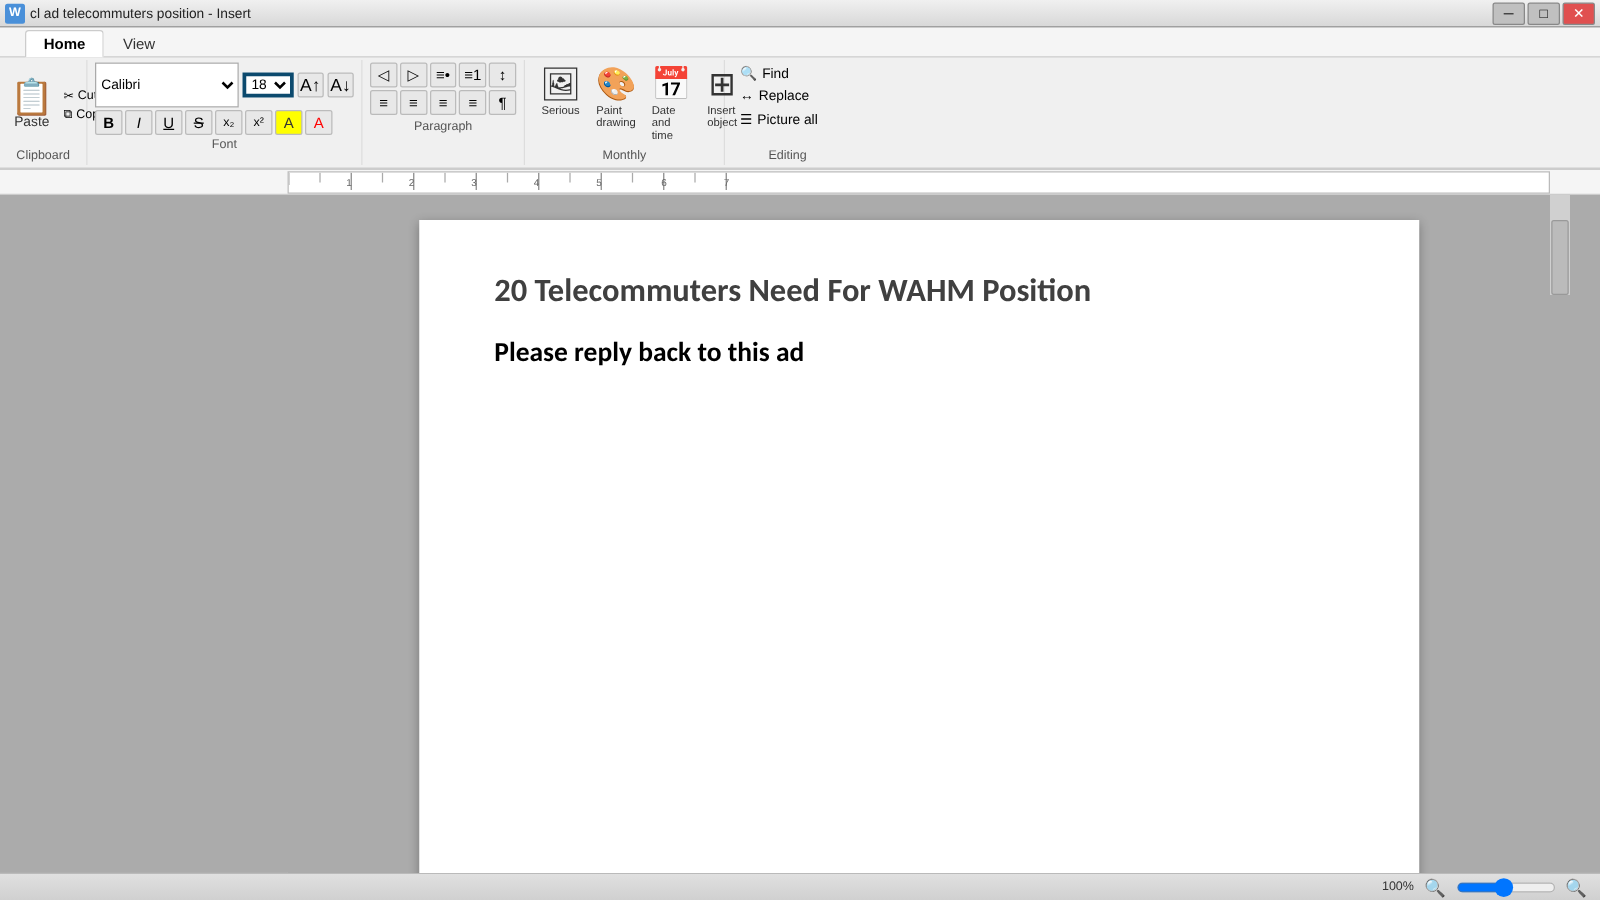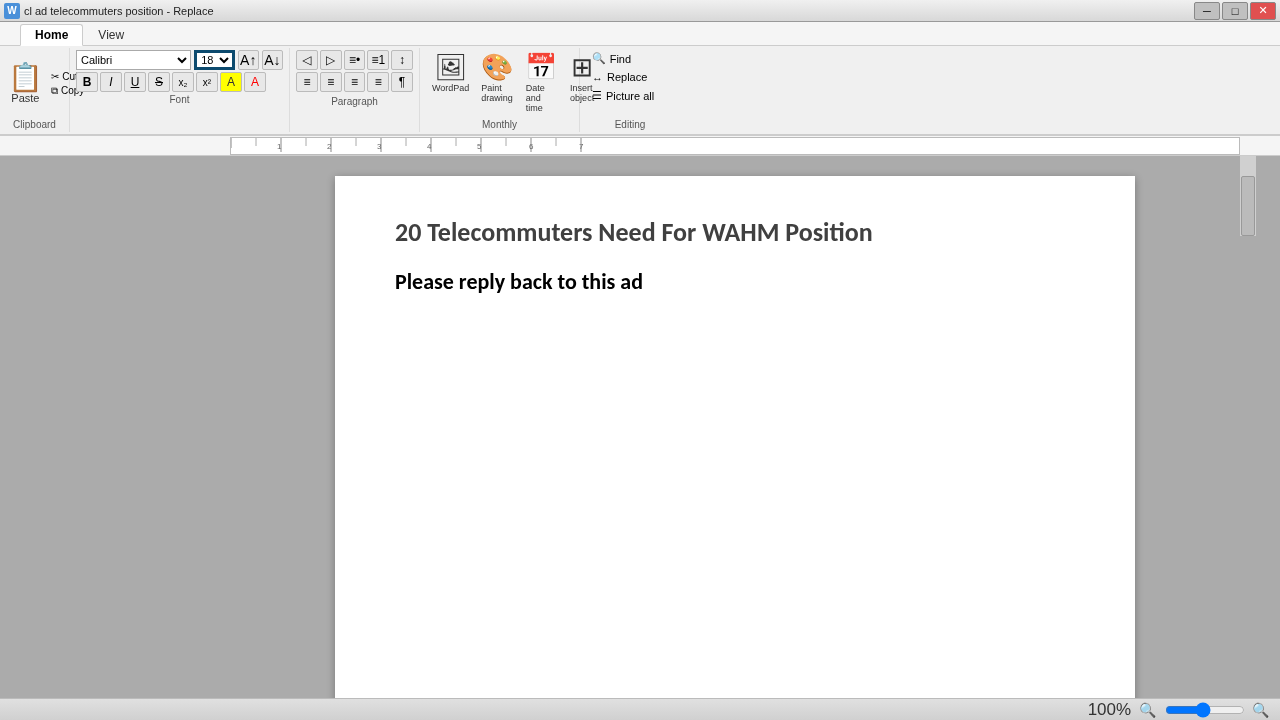--- a/index.html
+++ b/index.html
@@ -142,21 +142,21 @@
       width: 220px;
     }
     .font-top-row {
       display: flex;
       align-items: center;
       gap: 3px;
       margin-bottom: 2px;
     }
     .font-select {
       width: 120px;
-      height: 20px;
+      height: 36px;
       font-size: 11px;
       border: 1px solid #aaa;
       background: #fff;
     }
     .size-select {
       width: 42px;
       height: 20px;
       font-size: 11px;
       border: 3px solid #0c4a6e;
       background: #fff;
@@ -324,21 +324,21 @@
       background: linear-gradient(to bottom, #e0e0e0, #d0d0d0);
       height: 22px;
       display: flex;
       align-items: center;
       justify-content: flex-end;
       padding: 0 10px;
       border-top: 1px solid #bbb;
       gap: 8px;
     }
     .zoom-text {
-      font-size: 17px;
+      font-size: 10px;
       color: #333;
     }
     .zoom-slider {
       width: 80px;
       height: 10px;
     }
 
     
     .right-scrollbar {
       width: 16px;
@@ -357,21 +357,21 @@
     }
   </style>
 </head>
 <body>
 
 <div class="title-bar">
   <div class="title-bar-left">
     <div class="title-bar-icon">
       <span>W</span>
     </div>
-    <span class="title-text">cl ad telecommuters position - Replace</span>
+    <span class="title-text">cl ad telecommuters position - Insert</span>
   </div>
   <div class="title-bar-controls">
     <div class="title-btn">─</div>
     <div class="title-btn">□</div>
     <div class="title-btn close">✕</div>
   </div>
 </div>
 
 <div class="ribbon-tabs">
   <div class="ribbon-tab active">Home</div>
@@ -439,21 +439,21 @@
       <div class="font-btn">≡</div>
       <div class="font-btn">¶</div>
     </div>
     <div class="clipboard-label">Paragraph</div>
   </div>
 
   <div class="insert-group">
     <div class="insert-row">
       <div class="insert-big-btn">
         <div class="insert-big-icon">🖼</div>
-        <div>WordPad</div>
+        <div>Serious</div>
       </div>
       <div class="insert-big-btn">
         <div class="insert-big-icon">🎨</div>
         <div>Paint drawing</div>
       </div>
       <div class="insert-big-btn">
         <div class="insert-big-icon">📅</div>
         <div>Date and time</div>
       </div>
       <div class="insert-big-btn">

